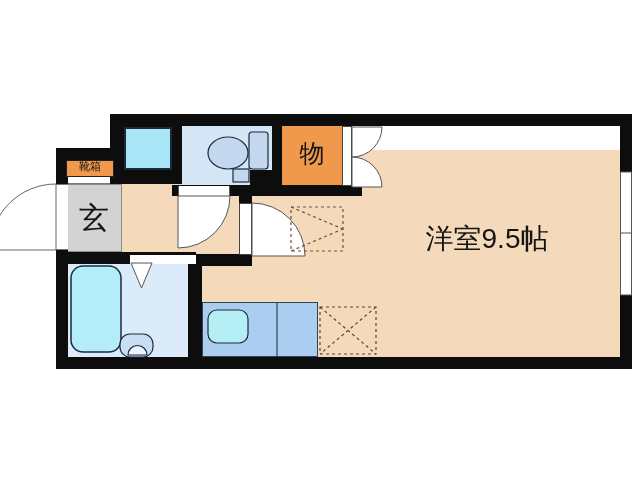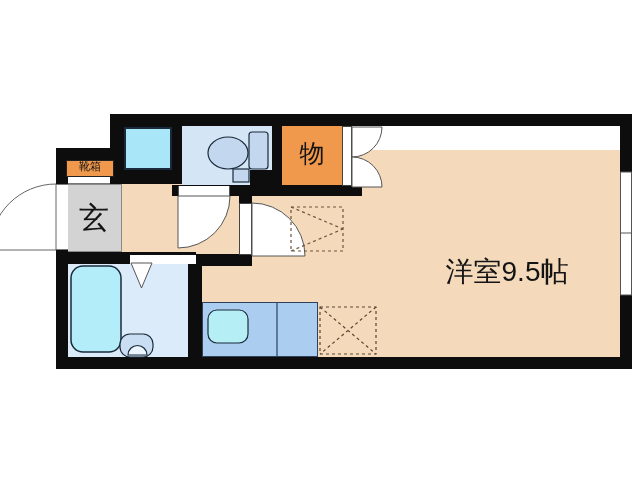--- a/index.html
+++ b/index.html
@@ -94,15 +94,15 @@
       <path d="M620,233 L632,233"></path>
     </g>
   </svg>
 
   <div class="abs z6" style="left:66px;top:160px;width:48px;height:17px;background:#f0994d;border:1px solid #222;
               display:flex;align-items:flex-start;justify-content:center;">
     <span class="label" style="font-size:11px;">靴箱</span>
   </div>
   <div class="abs label" style="left:66px;top:203px;width:56px;font-size:30px;">玄</div>
   <div class="abs label" style="left:282px;top:141px;width:60px;font-size:25px;">物</div>
-  <div class="abs label" style="left:417px;top:225px;width:180px;font-size:28px;margin-top:33px;">洋室9.5帖</div>
+  <div class="abs label" style="left:397px;top:225px;width:180px;font-size:28px;">洋室9.5帖</div>
 
 </div>
 
 </body></html>

